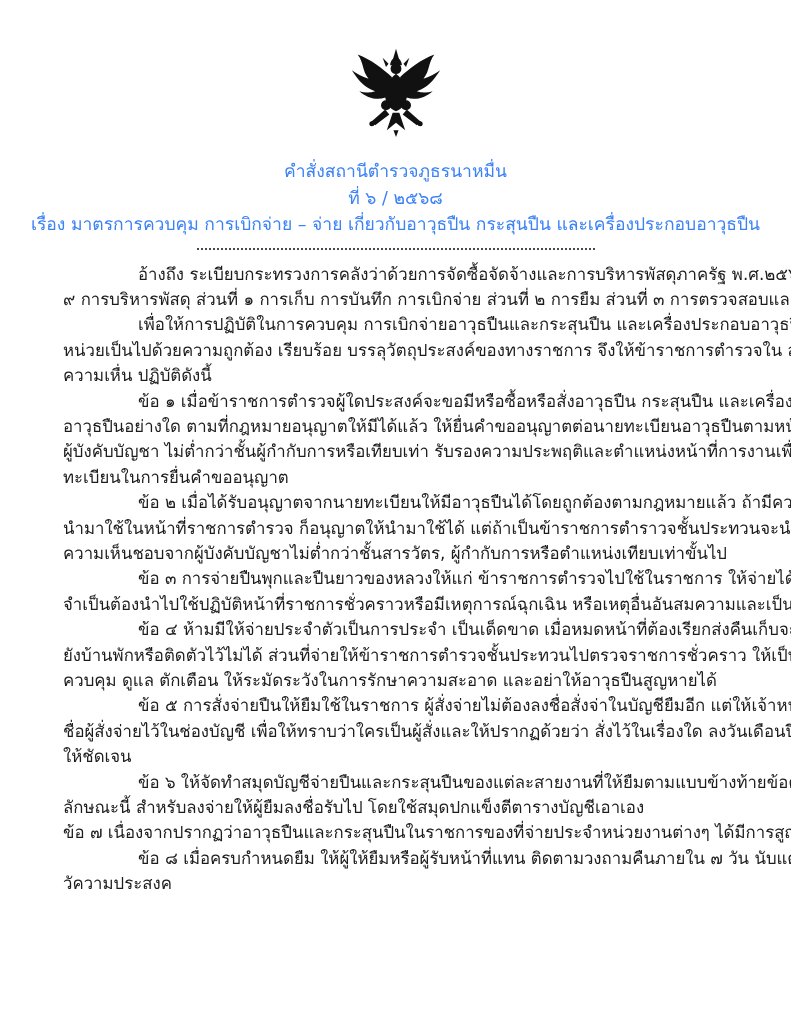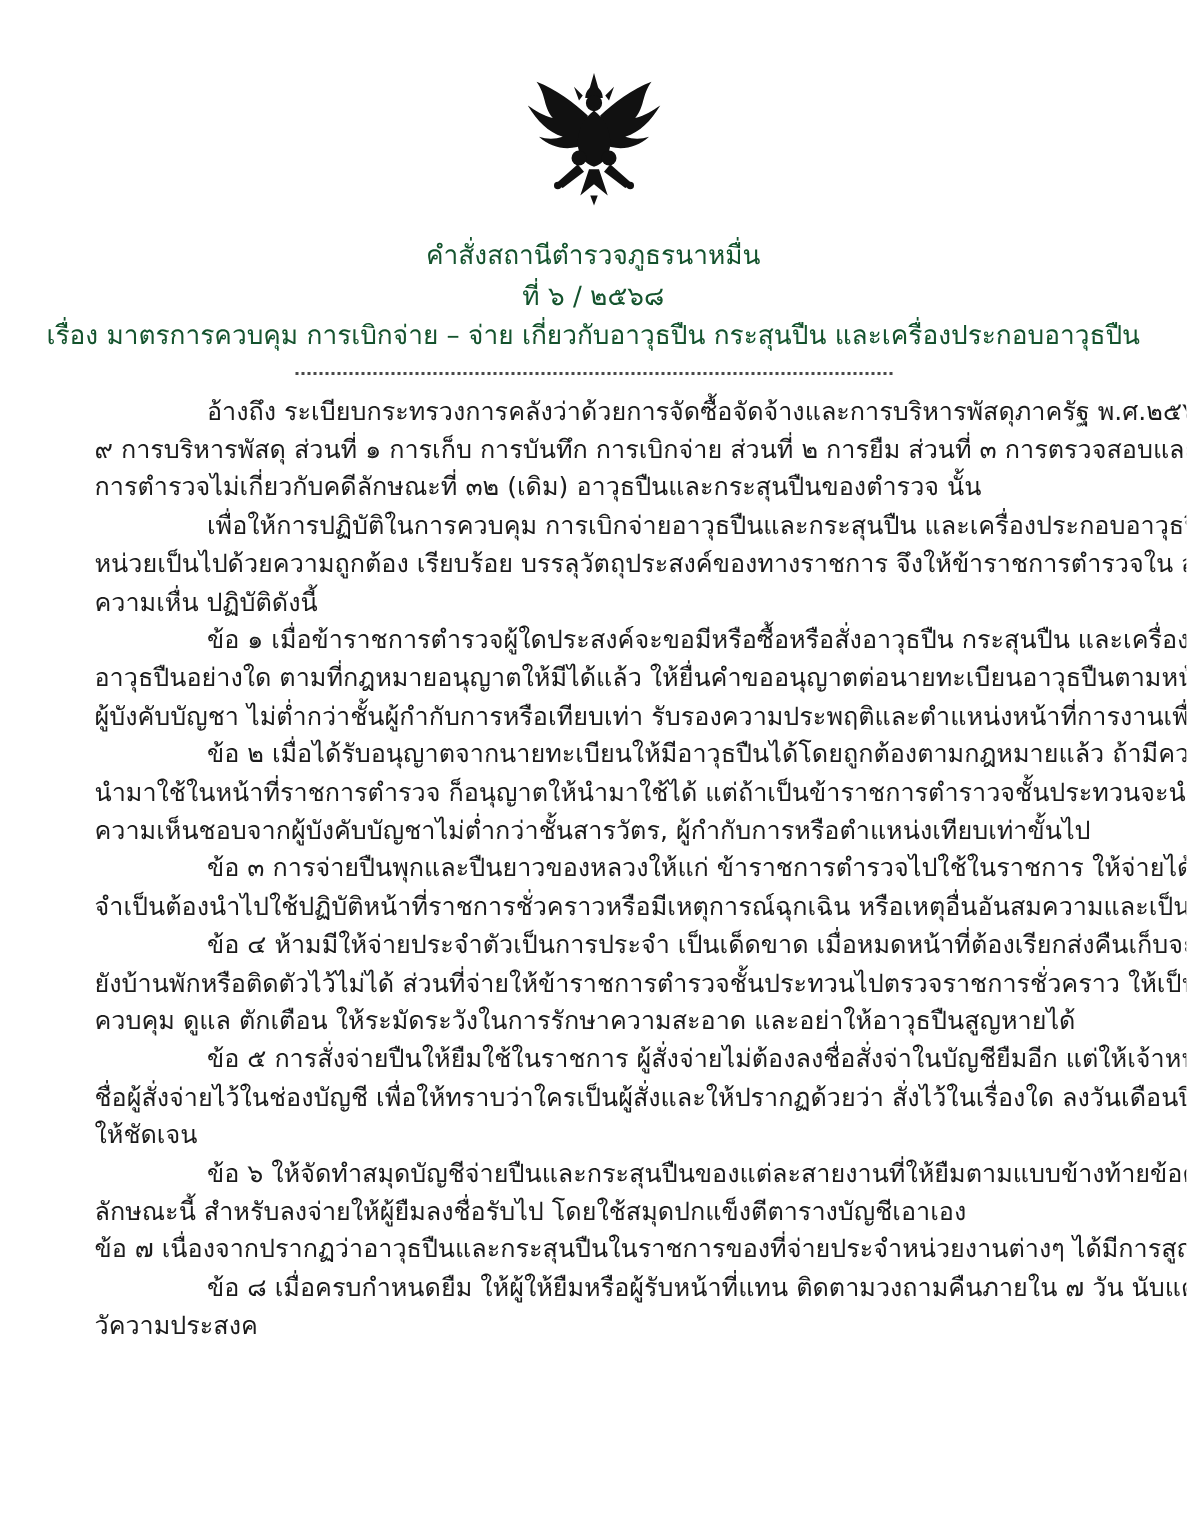--- a/index.html
+++ b/index.html
@@ -23,21 +23,21 @@
     margin: 46px auto 0 auto;
     display: block;
   }
   .header {
     text-align: center;
     margin-top: 10px;
   }
   .header .h-line {
     font-size: 17.5px;
     line-height: 26.5px;
-    color: #14532d;
+    color: #3b82f6;
   }
   .dotted-sep {
     width: 398px;
     margin: 9px auto 0 auto;
     border-bottom: 2px dotted #4a4a4a;
     height: 1px;
   }
   .body-text {
     margin: 12px 0 0 63px;
     width: 670px;
@@ -90,27 +90,27 @@
   <div class="header">
     <div class="h-line">คำสั่งสถานีตำรวจภูธรนาหมื่น</div>
     <div class="h-line">ที่ ๖ / ๒๕๖๘</div>
     <div class="h-line">เรื่อง มาตรการควบคุม การเบิกจ่าย – จ่าย เกี่ยวกับอาวุธปืน กระสุนปืน และเครื่องประกอบอาวุธปืน</div>
     <div class="dotted-sep"></div>
   </div>
 
   <div class="body-text" id="body-container">
       <div class="line indent">อ้างถึง ระเบียบกระทรวงการคลังว่าด้วยการจัดซื้อจัดจ้างและการบริหารพัสดุภาครัฐ พ.ศ.๒๕๖๐ หมวดที่</div>
       <div class="line">๙ การบริหารพัสดุ ส่วนที่ ๑ การเก็บ การบันทึก การเบิกจ่าย ส่วนที่ ๒ การยืม ส่วนที่ ๓ การตรวจสอบและประมวลระเบียบ</div>
-      <div class="line">การตำรวจไม่เกี่ยวกับคดีลักษณะที่ ๓๒ (เดิม) อาวุธปืนและกระสุนปืนของตำรวจ นั้น</div>
       <div class="line indent">เพื่อให้การปฏิบัติในการควบคุม การเบิกจ่ายอาวุธปืนและกระสุนปืน และเครื่องประกอบอาวุธปืนของ</div>
       <div class="line">หน่วยเป็นไปด้วยความถูกต้อง เรียบร้อย บรรลุวัตถุประสงค์ของทางราชการ จึงให้ข้าราชการตำรวจใน สังกัดสถานีตำรวจ</div>
       <div class="line">ความเหื่น ปฏิบัติดังนี้</div>
       <div class="line indent">ข้อ ๑ เมื่อข้าราชการตำรวจผู้ใดประสงค์จะขอมีหรือซื้อหรือสั่งอาวุธปืน กระสุนปืน และเครื่องประกอบ</div>
       <div class="line">อาวุธปืนอย่างใด ตามที่กฎหมายอนุญาตให้มีได้แล้ว ให้ยื่นคำขออนุญาตต่อนายทะเบียนอาวุธปืนตามหน้าที่แต่ทั้งนี้ต้องให้</div>
       <div class="line">ผู้บังคับบัญชา ไม่ต่ำกว่าชั้นผู้กำกับการหรือเทียบเท่า รับรองความประพฤติและตำแหน่งหน้าที่การงานเพื่อนำไปแสดงต่อนาย</div>
+      <div class="line">ทะเบียนในการยื่นคำขออนุญาต</div>
       <div class="line indent">ข้อ ๒ เมื่อได้รับอนุญาตจากนายทะเบียนให้มีอาวุธปืนได้โดยถูกต้องตามกฎหมายแล้ว ถ้ามีความประสงค์จะ</div>
       <div class="line">นำมาใช้ในหน้าที่ราชการตำรวจ ก็อนุญาตให้นำมาใช้ได้ แต่ถ้าเป็นข้าราชการตำราวจชั้นประทวนจะนำมาใช้ได้ก็ตอมเอได้รับ</div>
       <div class="line">ความเห็นชอบจากผู้บังคับบัญชาไม่ต่ำกว่าชั้นสารวัตร, ผู้กำกับการหรือตำแหน่งเทียบเท่าขั้นไป</div>
       <div class="line indent">ข้อ ๓ การจ่ายปืนพุกและปืนยาวของหลวงให้แก่ ข้าราชการตำรวจไปใช้ในราชการ ให้จ่ายได้เฉพาะที่</div>
       <div class="line">จำเป็นต้องนำไปใช้ปฏิบัติหน้าที่ราชการชั่วคราวหรือมีเหตุการณ์ฉุกเฉิน หรือเหตุอื่นอันสมความและเป็นหน้าที่ของ</div>
       <div class="line indent">ข้อ ๔ ห้ามมีให้จ่ายประจำตัวเป็นการประจำ เป็นเด็ดขาด เมื่อหมดหน้าที่ต้องเรียกส่งคืนเก็บจะเก็บรักษาไว้</div>
       <div class="line">ยังบ้านพักหรือติดตัวไว้ไม่ได้ ส่วนที่จ่ายให้ข้าราชการตำรวจชั้นประทวนไปตรวจราชการชั่วคราว ให้เป็นหน้าที่ของหัวหน้าผู้</div>
       <div class="line">ควบคุม ดูแล ตักเตือน ให้ระมัดระวังในการรักษาความสะอาด และอย่าให้อาวุธปืนสูญหายได้</div>
       <div class="line indent">ข้อ ๕ การสั่งจ่ายปืนให้ยืมใช้ในราชการ ผู้สั่งจ่ายไม่ต้องลงชื่อสั่งจ่าในบัญชียืมอีก แต่ให้เจ้าหน้าที่ผู้จ่ายเขียน</div>
       <div class="line">ชื่อผู้สั่งจ่ายไว้ในช่องบัญชี เพื่อให้ทราบว่าใครเป็นผู้สั่งและให้ปรากฏด้วยว่า สั่งไว้ในเรื่องใด ลงวันเดือนปีได้ไว้ในช่องหมายเหตุ</div>

